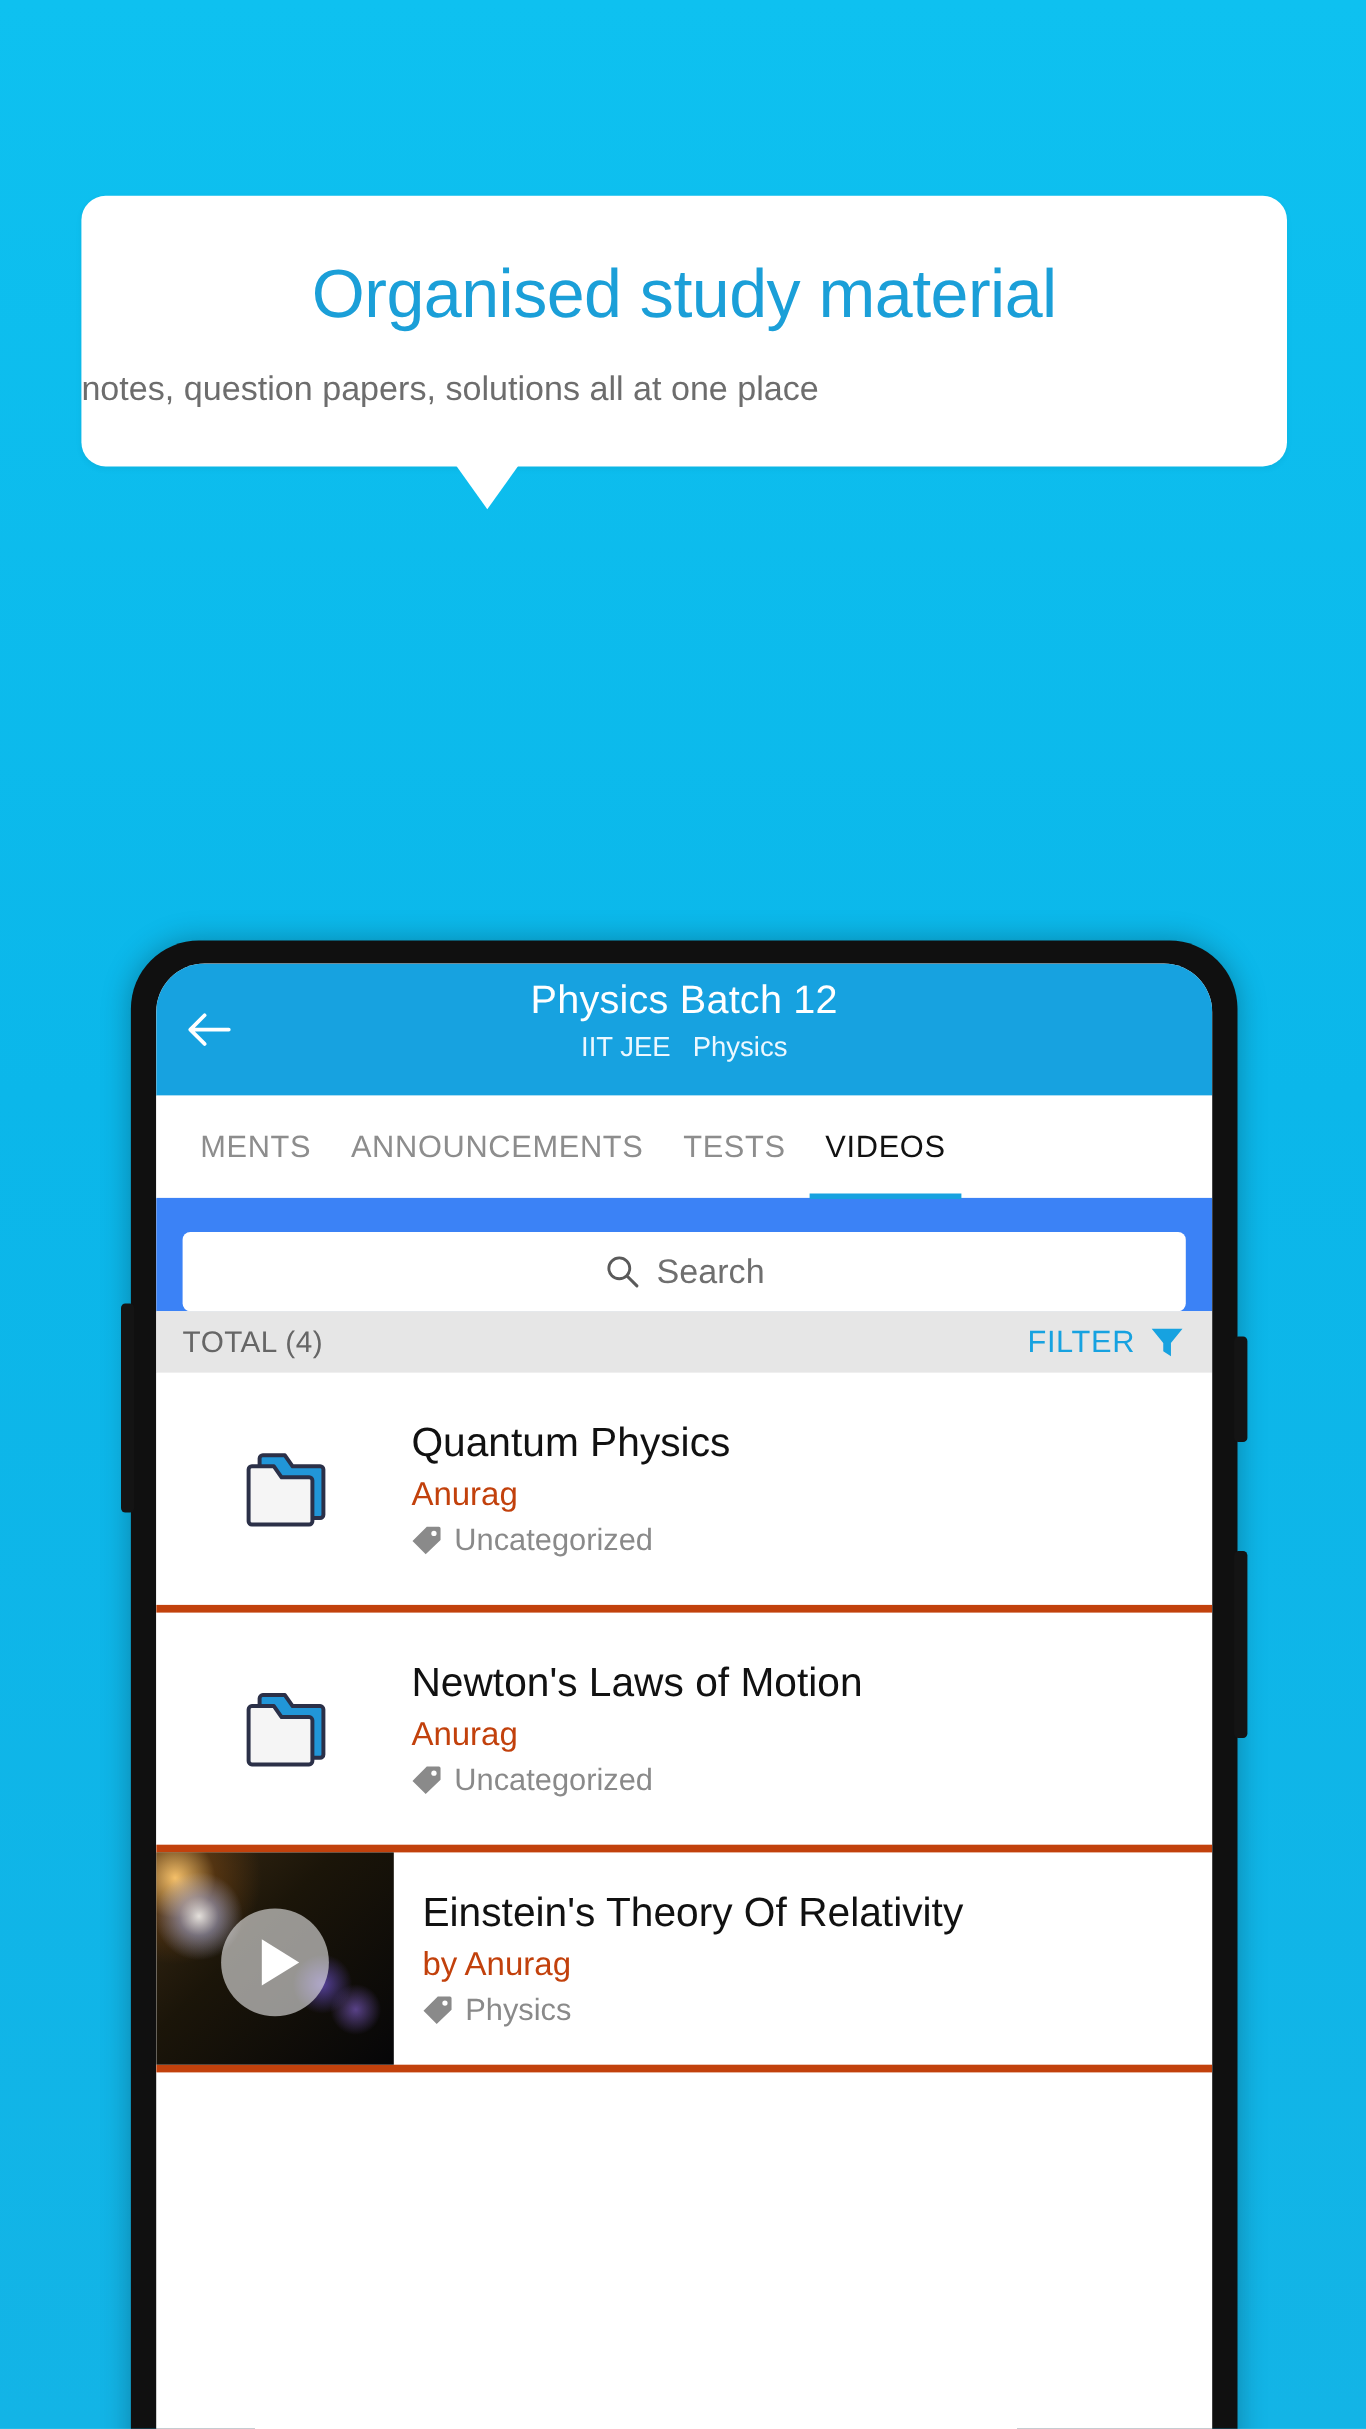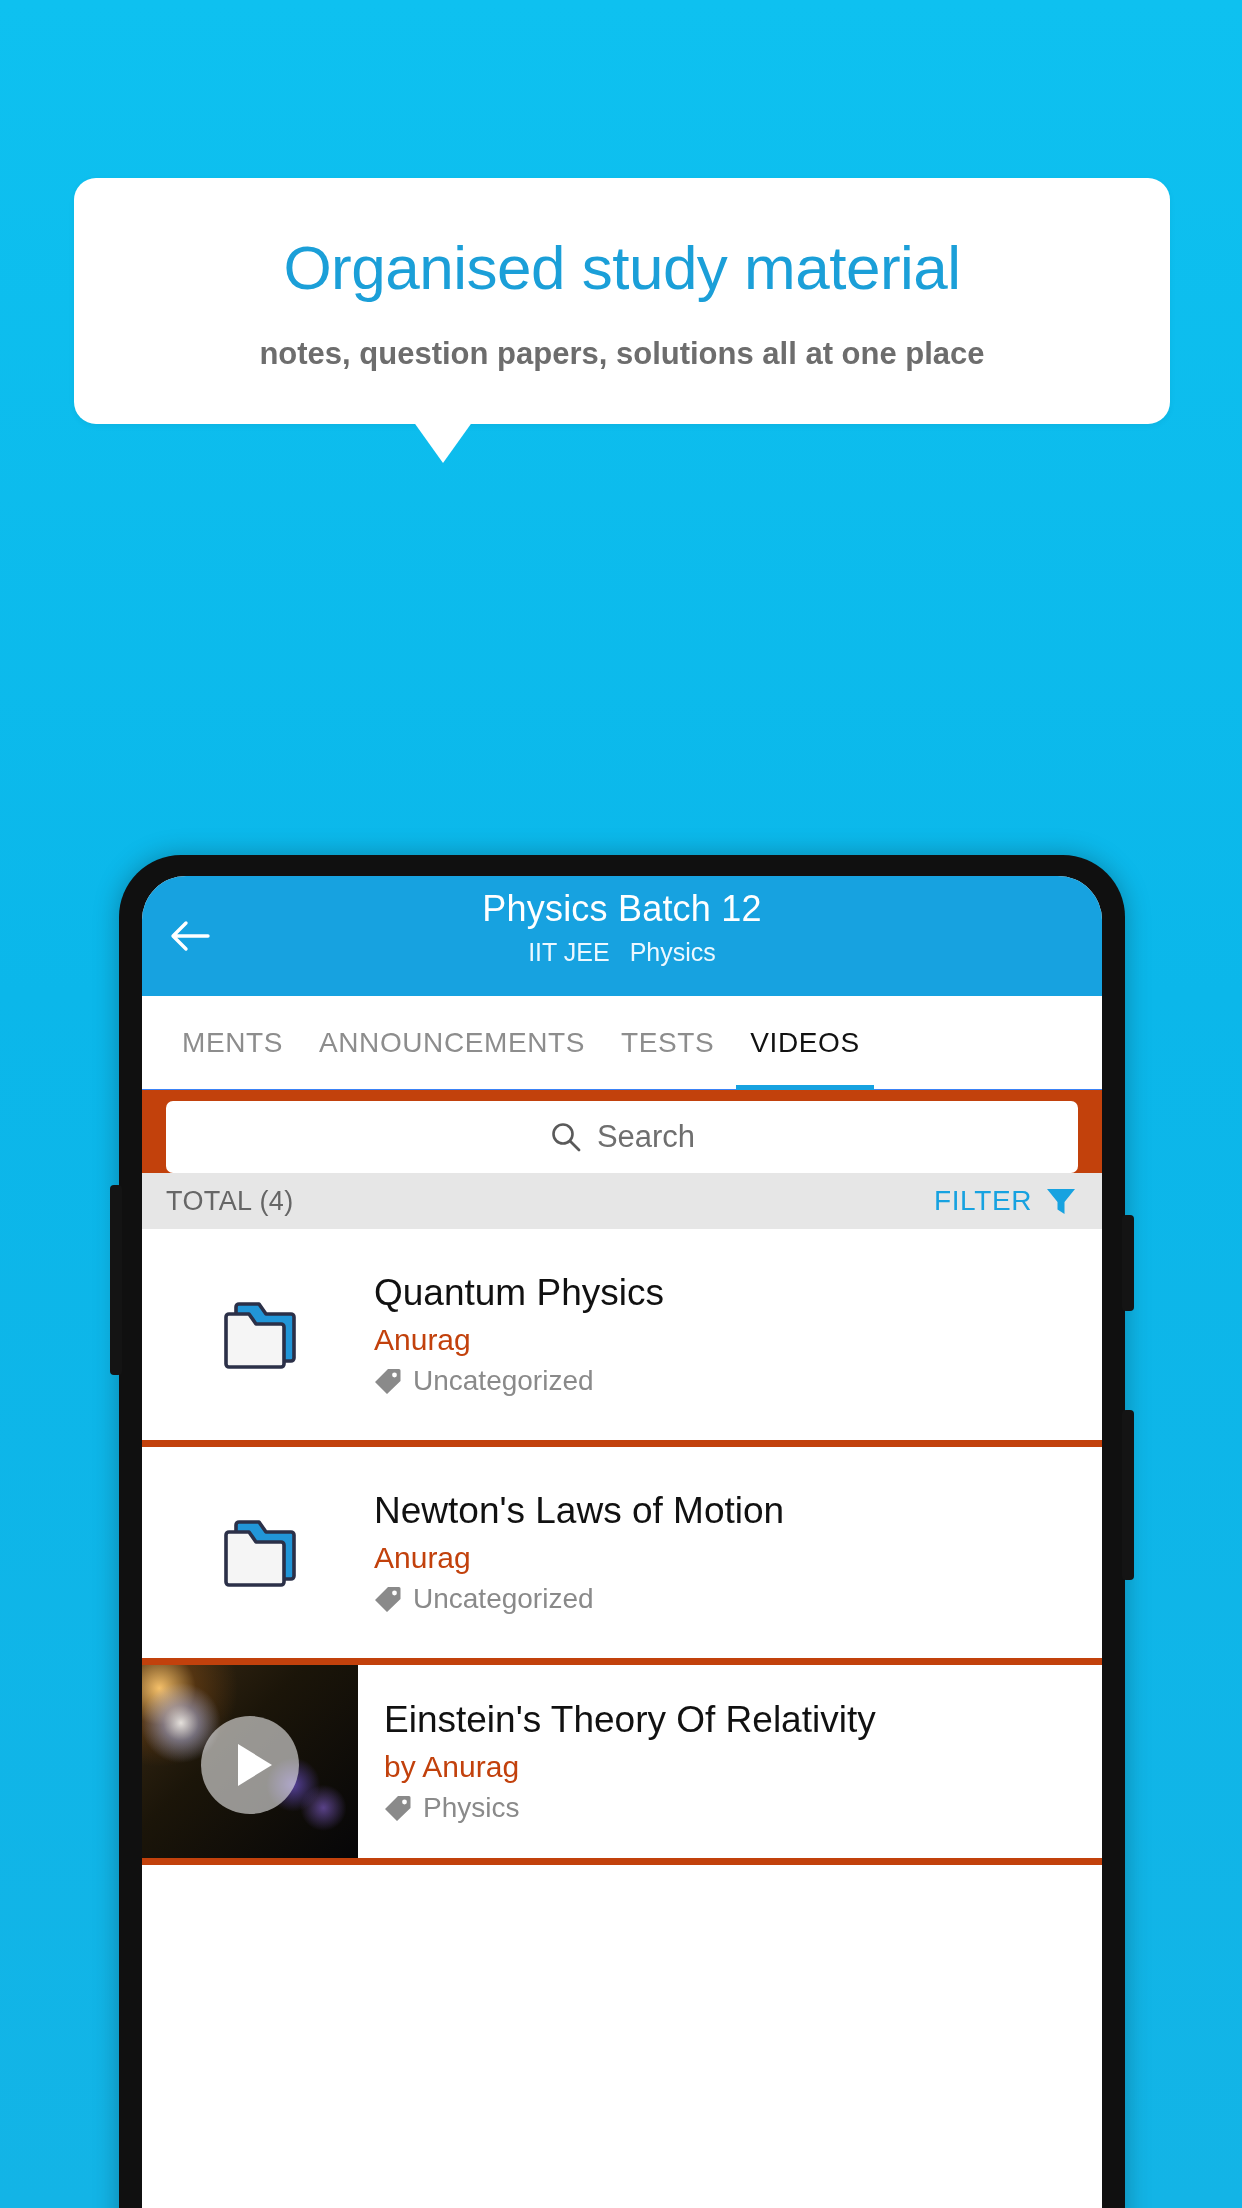--- a/index.html
+++ b/index.html
@@ -51,24 +51,24 @@
     color: #1b9fd8;
     font-size: 62px;
     font-weight: 400;
     letter-spacing: -0.5px;
     line-height: 1.1;
   }
   #bubble-sub {
     position: absolute;
     left: 0; right: 0;
     top: 158px;
-    text-align: center;
+    text-align: left;
     color: #6d6d6d;
     font-size: 31px;
-    font-weight: 700;
+    font-weight: 400;
     letter-spacing: 0px;
   }
 
   
   #phone {
     position: absolute;
     left: 119px;
     top: 855px;
     width: 1006px;
     height: 1450px;
@@ -205,22 +205,22 @@
     content: "";
     position: absolute;
     left: 4px; right: 4px;
     bottom: 0;
     height: 5px;
     background: #17a2e0;
   }
 
   
   #searchwrap {
-    background: #c2410c;
-    padding: 11px 24px 0 24px;
+    background: #3b82f6;
+    padding: 30px 24px 0 24px;
   }
   #searchbox {
     height: 72px;
     background: #ffffff;
     border-radius: 7px;
     display: flex;
     align-items: center;
     justify-content: center;
     gap: 14px;
   }

